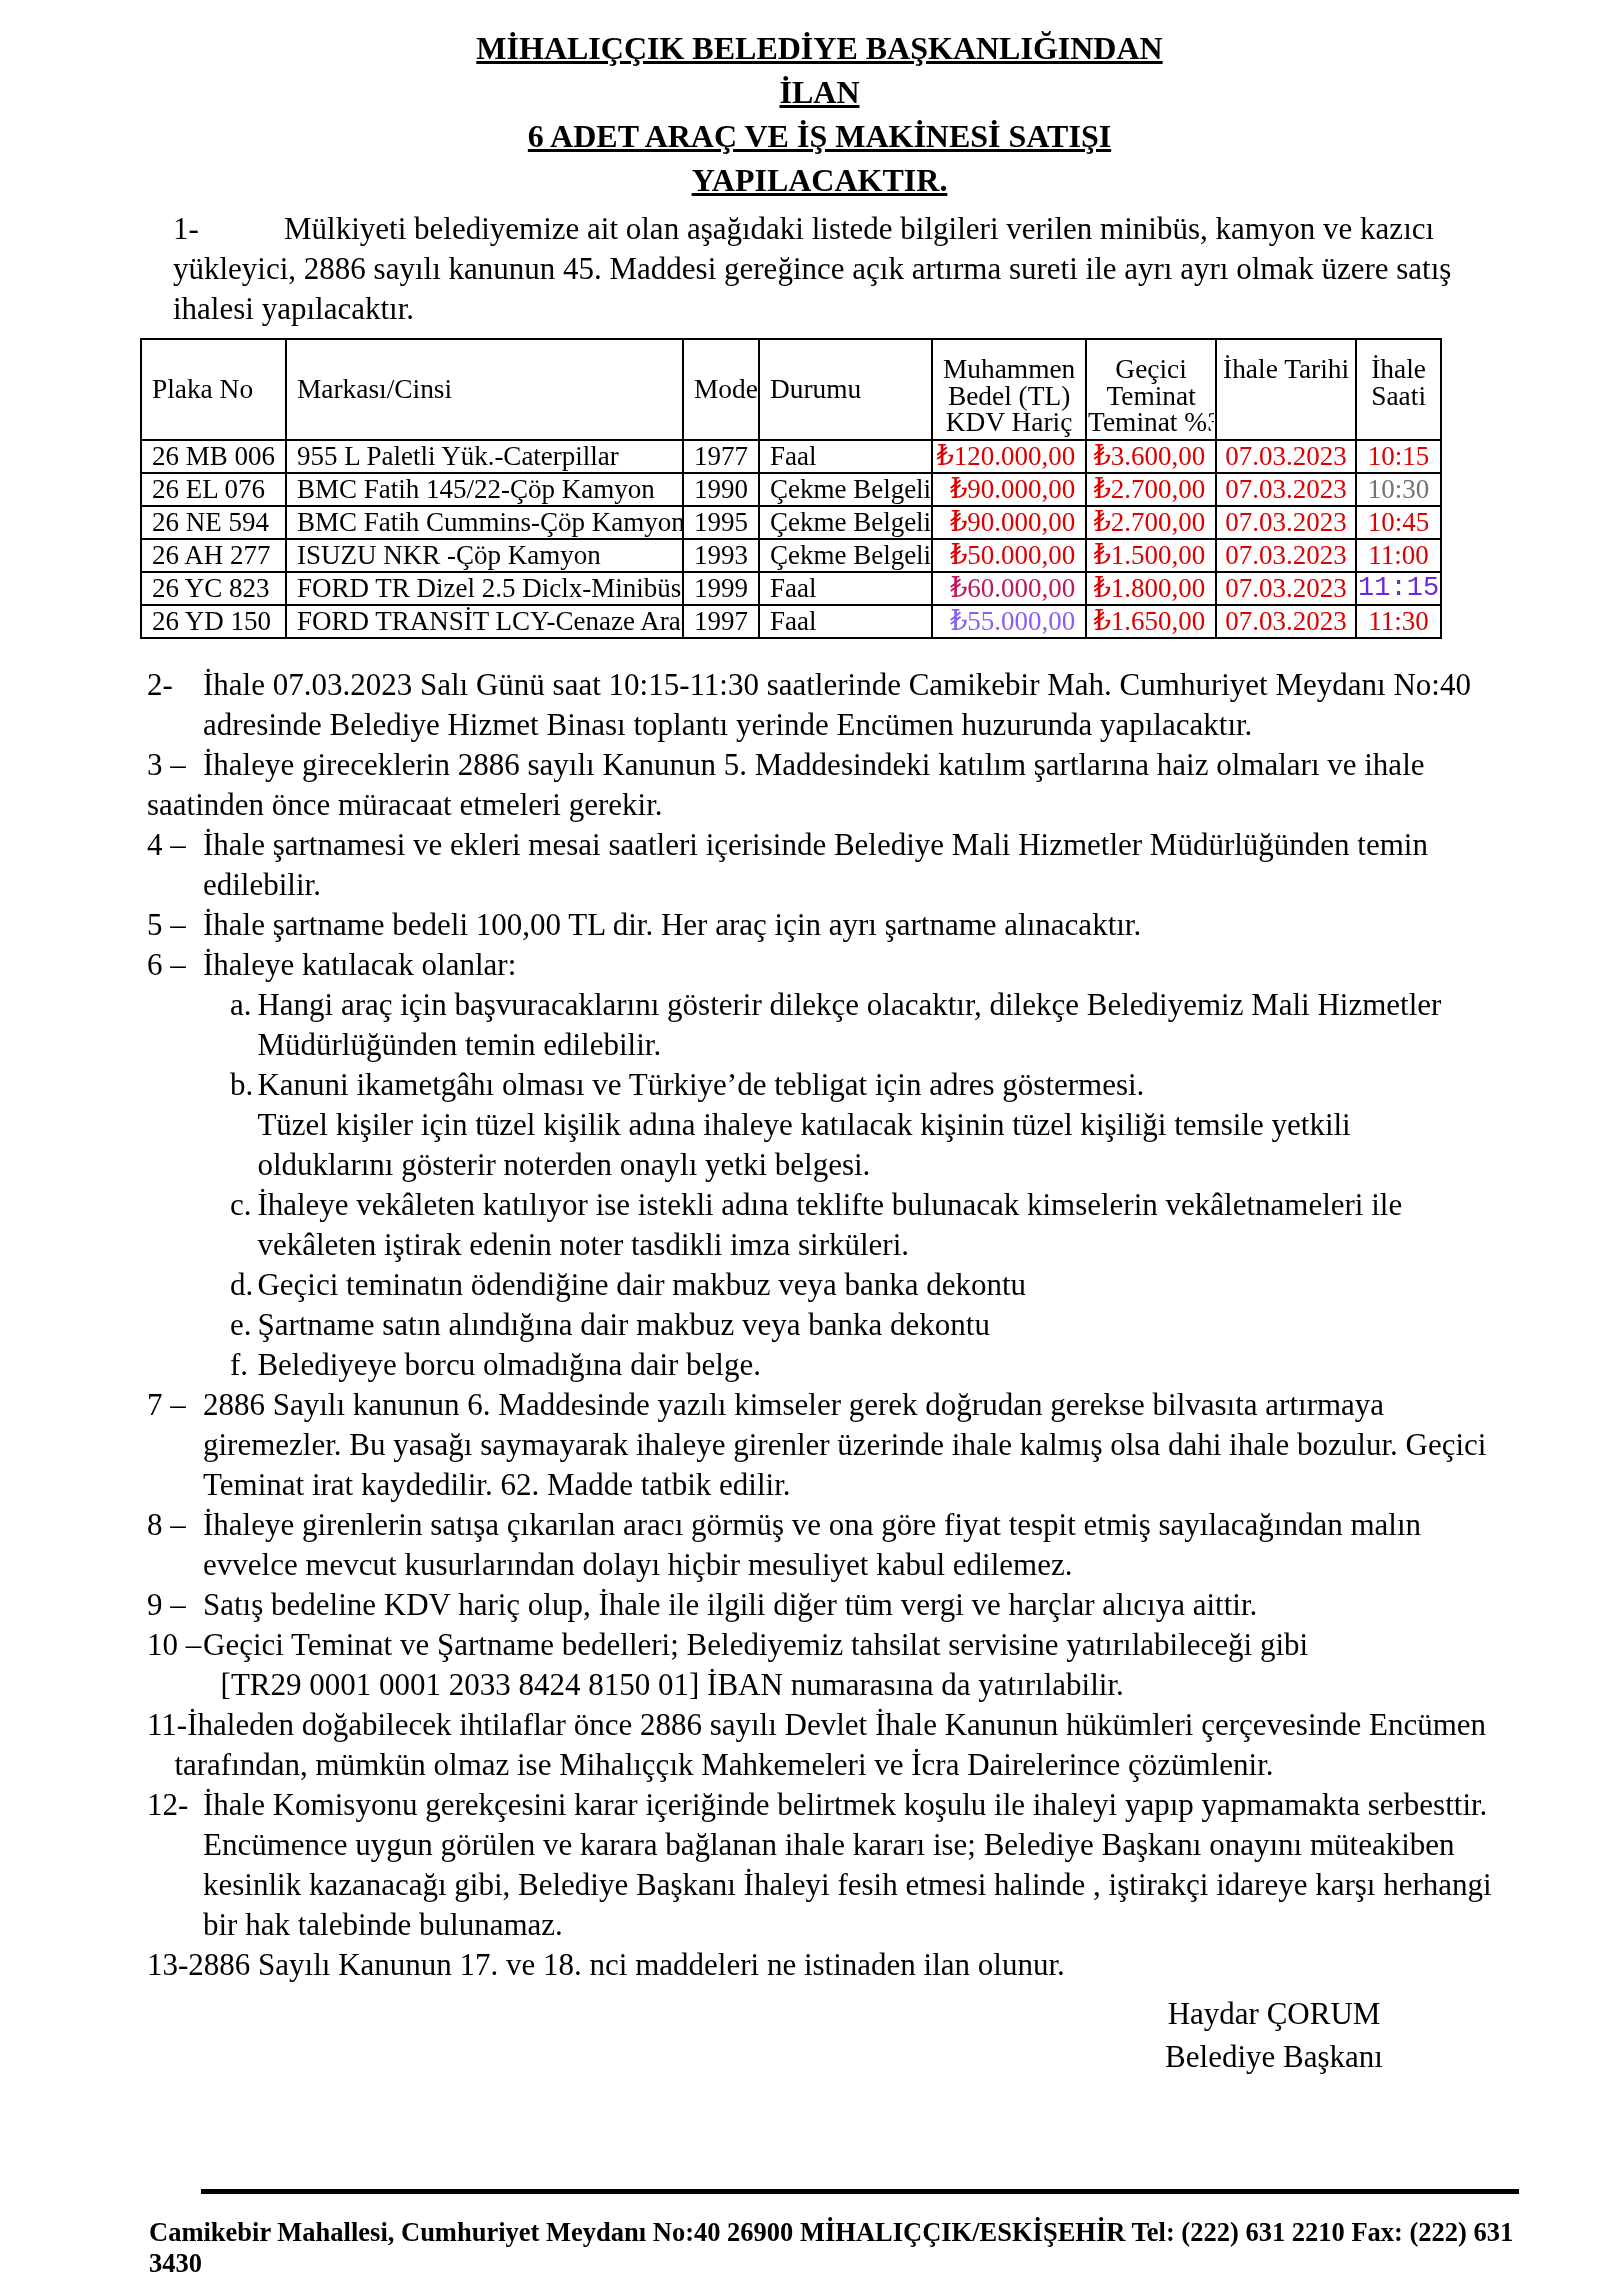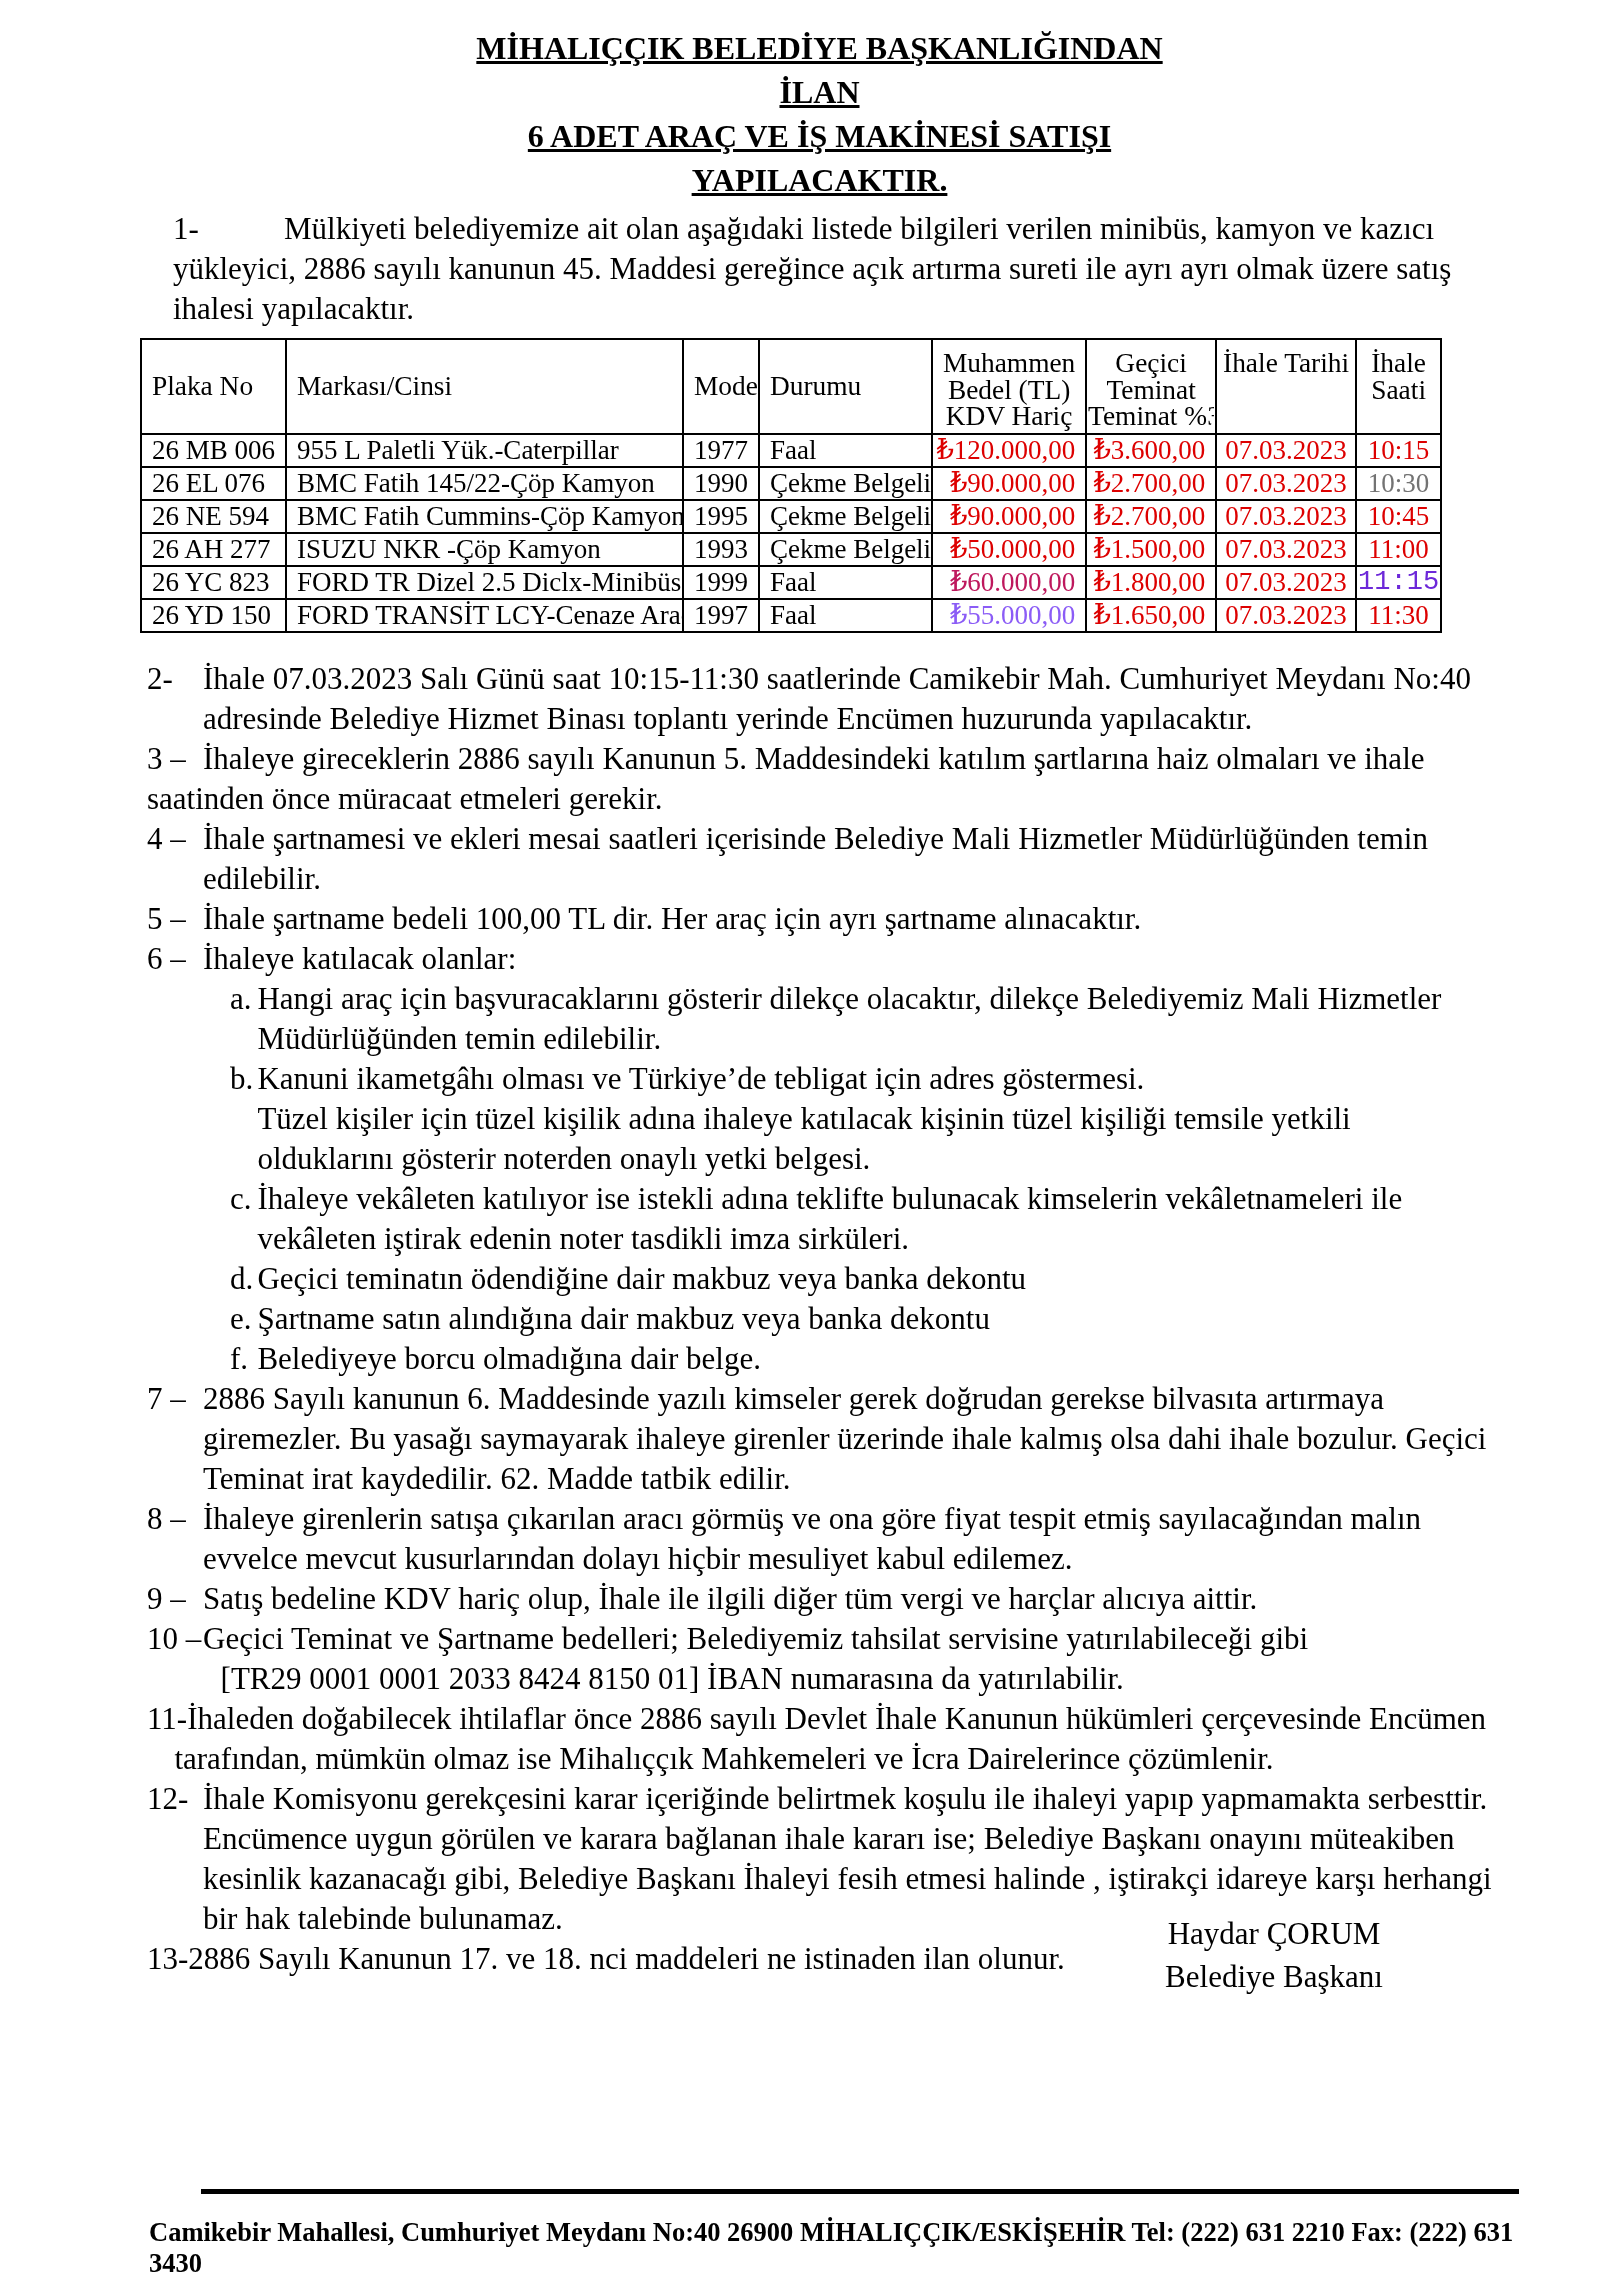--- a/index.html
+++ b/index.html
@@ -26,27 +26,27 @@
   .letter{display:inline-block;width:27.4px;text-indent:0;}
   .indent2{padding-left:17.6px;}
 
   table.vt{
     border-collapse:collapse;table-layout:fixed;
     width:1301px;margin-left:-6.9px;margin-top:8.8px;
     border:2.9px solid #000;
   }
   .vt th,.vt td{border:2px solid #000;font-weight:normal;overflow:hidden;white-space:nowrap;}
   .vt thead th{font-size:27.4px;line-height:26.5px;height:82px;vertical-align:middle;}
-  .vt thead th.vtop{vertical-align:top;padding-top:10px;border-radius:19px;}
+  .vt thead th.vtop{vertical-align:top;padding-top:16px;border-radius:19px;}
   .vt tbody td{font-size:27px;height:29px;line-height:29px;}
   .al{text-align:left;padding-left:9.8px;}
   .ac{text-align:center;}
   .ar{text-align:right;padding-right:9.8px;}
   .hc{text-align:center;}
-  .sig{position:absolute;left:1029px;top:1912px;width:490px;text-align:center;font-size:31px;line-height:43px;}
+  .sig{position:absolute;left:1029px;top:1992px;width:490px;text-align:center;font-size:31px;line-height:43px;}
   .footer-rule{position:absolute;left:201px;top:2189px;width:1318px;height:4.9px;background:#000;}
   .footer-text{position:absolute;left:149px;top:2217px;width:1372px;font-size:26.5px;font-weight:bold;}
 </style>
 </head>
 <body>
 
 <div class="page">
   <div class="content">
 
     <div class="title">

